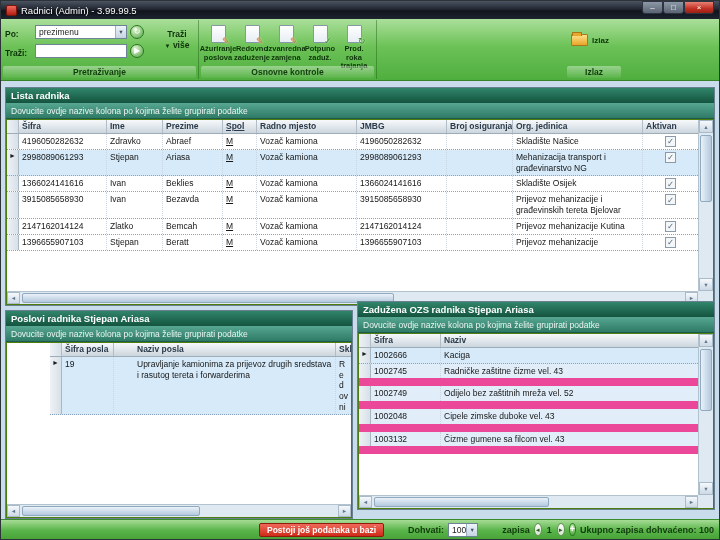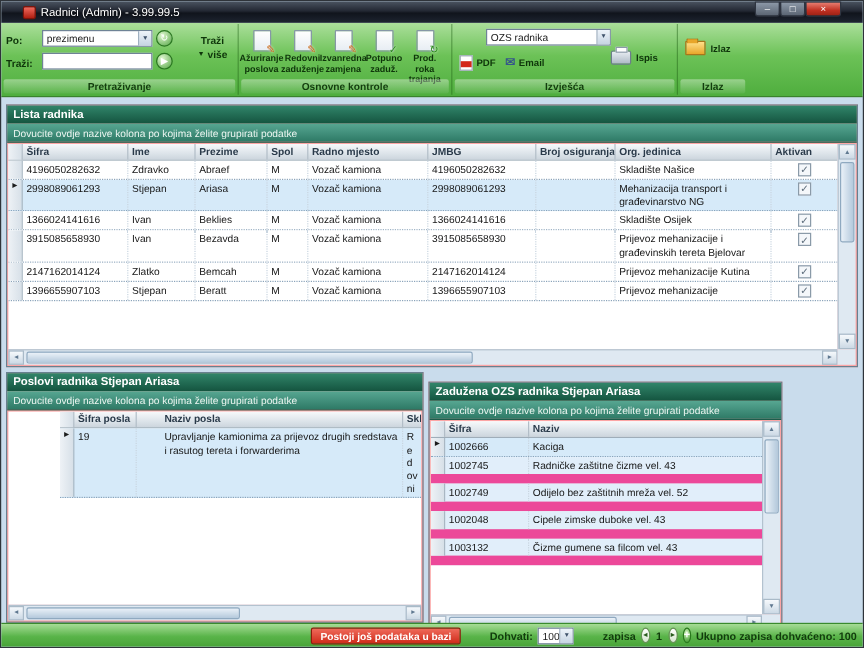--- a/index.html
+++ b/index.html
@@ -1,20 +1,20 @@
 <!DOCTYPE html>
 <html><head>
 <meta charset="utf-8">
 <style>
   html,body{margin:0;padding:0;background:#8d9aa8;}
   *{box-sizing:border-box;}
   .window{position:relative;width:720px;height:540px;background:#c9dcec;font-family:"Liberation Sans",sans-serif;border:1px solid #2e3339;overflow:hidden;}
 
   
-  .titlebar{position:absolute;left:0;top:0;right:0;height:18px;background:linear-gradient(#4b5461 0%,#232833 45%,#10141c 55%,#1d2430 100%);display:flex;align-items:center;padding:0 18px;gap:4px;z-index:30;}
+  .titlebar{position:absolute;left:0;top:0;right:0;height:18px;background:linear-gradient(#4b5461 0%,#232833 45%,#10141c 55%,#1d2430 100%);display:flex;align-items:center;padding:0 5px;gap:4px;z-index:30;}
   .appicon{width:11px;height:11px;border-radius:2px;background:linear-gradient(#f26a5e,#b01f12);border:1px solid #7e150b;flex:0 0 auto;}
   .wtitle{color:#fff;font-size:9.5px;text-shadow:0 1px 2px #000;flex:1;white-space:nowrap;overflow:hidden;}
   .winbtns{display:flex;height:13px;margin-top:-5px;}
   .wbtn{width:21px;display:flex;align-items:center;justify-content:center;background:linear-gradient(#8d99a8,#5a6472);border:1px solid #2e3440;border-radius:0 0 3px 3px;color:#fff;font-size:8px;line-height:1;cursor:pointer;}
   .wbtn.close{width:30px;background:linear-gradient(#e98073,#c03022 60%,#9c2114);}
 
   
   .ribbon{position:absolute;left:0;top:18px;right:0;height:62px;background:linear-gradient(#abdf9b,#6cc257 45%,#4fae3e);border-bottom:1px solid #39822c;z-index:20;}
   .rgroup{position:absolute;top:1px;bottom:1px;border-right:1px solid rgba(30,95,20,.45);}
   .grouplabel{position:absolute;left:2px;right:2px;bottom:1px;height:12px;background:linear-gradient(rgba(255,255,255,.38),rgba(255,255,255,.06));border-radius:2px;font-size:8.5px;font-weight:bold;color:#123c0d;display:flex;align-items:center;justify-content:center;white-space:nowrap;overflow:hidden;}
@@ -46,45 +46,45 @@
   .printbtn{position:absolute;left:132px;top:22px;display:flex;align-items:center;gap:4px;cursor:pointer;}
   .printer-icon{width:17px;height:12px;background:linear-gradient(#e8edf2,#aebac6);border:1px solid #6d7d8c;border-radius:2px;position:relative;}
   .printer-icon .paper{position:absolute;left:3px;top:-4px;width:10px;height:5px;background:#fff;border:1px solid #8a99a8;}
   .printlabel{font-size:8px;font-weight:bold;color:#0e350a;}
   .exitbtn{position:absolute;left:6px;top:14px;display:flex;align-items:center;gap:4px;cursor:pointer;}
   .folder-icon{width:17px;height:12px;background:linear-gradient(#ffe08a,#e8a62a);border:1px solid #a9761a;border-radius:1px;position:relative;}
   .folder-icon::before{content:"";position:absolute;left:0;top:-3px;width:8px;height:3px;background:#e8a62a;border:1px solid #a9761a;border-bottom:none;border-radius:1px 1px 0 0;}
   .exitlabel{font-size:8px;font-weight:bold;color:#0e350a;}
 
   
-  .panel{position:absolute;background:#fca5a5;border:1px solid #68808f;}
+  .panel{position:absolute;background:#4d7c0f;border:1px solid #68808f;}
   .panel-workers{left:4px;top:86px;width:710px;height:219px;}
   .panel-jobs{left:4px;top:309px;width:348px;height:209px;}
-  .panel-ozs{left:356px;top:317px;width:295px;height:209px;}
+  .panel-ozs{left:356px;top:300px;width:358px;height:209px;}
   .panel-title{height:15px;background:linear-gradient(#2f english 0,#000 0);background:linear-gradient(#31856a,#14543f);color:#fff;font-size:9.5px;font-weight:bold;padding:0 5px;display:flex;align-items:center;white-space:nowrap;overflow:hidden;}
   .panel-hint{height:16px;background:linear-gradient(#57a792,#2e7a66);color:#ecf6f1;font-size:8.5px;padding:0 5px;display:flex;align-items:center;border-bottom:1px solid #1d5c4b;white-space:nowrap;overflow:hidden;}
   .gridwrap{position:absolute;left:1px;top:32px;bottom:14px;overflow:hidden;background:#fff;}
   .panel-workers .gridwrap{right:16px;}
   .panel-jobs .gridwrap{right:1px;padding-left:43px;}
   .panel-ozs .gridwrap{right:16px;}
 
   .ghead{display:flex;height:14px;background:linear-gradient(#f7f9fb,#dde4ea 60%,#ccd5dd);border-bottom:1px solid #9fadb9;}
   .hc{font-size:8.5px;font-weight:bold;color:#2a3a4a;padding:1px 3px;border-right:1px solid #b2bdc7;overflow:hidden;white-space:nowrap;}
   .hc.gut{background:linear-gradient(90deg,#eef2f6,#d7e0e8);padding:0;}
   .trow{display:flex;align-items:stretch;border-bottom:1px dotted #8aa3ba;background:#fff;cursor:default;}
   .tc{font-size:8.5px;color:#161616;padding:2px 3px;border-right:1px dotted #c9d5e0;overflow:hidden;line-height:1.25;word-wrap:break-word;}
   .tc.gut{background:linear-gradient(90deg,#eef2f6,#d7e0e8);border-right:1px solid #a9b7c3;padding:2px 0;display:flex;justify-content:center;align-items:flex-start;font-size:7px;color:#1c1c1c;}
   .trow.sel{background:#d6eaf9;}
   .trow.tint{background:#e1eefa;border-bottom:8px solid #ec4899;}
   .cb{width:11px;height:11px;border:1px solid #8a9aa8;background:#f4f7fa;display:inline-flex;align-items:center;justify-content:center;font-size:8.5px;line-height:1;color:#5f6f7d;margin:0 auto;}
   .tc.center{text-align:center;}
 
   
   .mw0{width:12px;flex:0 0 12px;} .mw1{width:88px;flex:0 0 88px;} .mw2{width:56px;flex:0 0 56px;}
-  .mw3{width:60px;flex:0 0 60px;} .mw4{width:34px;flex:0 0 34px;} .mw5{width:100px;flex:0 0 100px;}
+  .mw3{width:60px;flex:0 0 60px;} .mw4{width:34px;flex:0 0 34px;text-decoration:underline;} .mw5{width:100px;flex:0 0 100px;}
   .mw6{width:90px;flex:0 0 90px;} .mw7{width:66px;flex:0 0 66px;} .mw8{width:130px;flex:0 0 130px;}
   .mw9{flex:1;border-right:none;}
   
   .jw0{width:12px;flex:0 0 12px;} .jw1{width:52px;flex:0 0 52px;} .jw2{width:202px;flex:0 0 202px;margin-left:20px;} .jw3{flex:1;border-right:none;}
   
   .ow0{width:12px;flex:0 0 12px;} .ow1{width:70px;flex:0 0 70px;} .ow2{flex:1;border-right:none;}
 
   
   .vscroll{position:absolute;top:32px;right:1px;bottom:14px;width:15px;background:#dfe9f2;border-left:1px solid #b3c2cf;display:flex;flex-direction:column;}
   .hscroll{position:absolute;left:1px;bottom:1px;height:13px;background:#dfe9f2;border-top:1px solid #b3c2cf;display:flex;}
@@ -160,21 +160,21 @@
         <div class="rbtn">
           <div class="doc-icon">
               <span class="doc-adorn">✎</span>
             </div>
           <div class="rbtn-label">Ažuriranje poslova</div>
         </div>
         <div class="rbtn">
           <div class="doc-icon">
               <span class="doc-adorn">✎</span>
             </div>
-          <div class="rbtn-label">Redovni zaduženje</div>
+          <div class="rbtn-label">Redovno zaduženje</div>
         </div>
         <div class="rbtn">
           <div class="doc-icon">
               <span class="doc-adorn">✎</span>
             </div>
           <div class="rbtn-label">Izvanredna zamjena</div>
         </div>
         <div class="rbtn">
           <div class="doc-icon">
               <span class="doc-adorn green">✓</span>
@@ -184,45 +184,20 @@
         <div class="rbtn">
           <div class="doc-icon">
               <span class="doc-adorn green">↻</span>
             </div>
           <div class="rbtn-label">Prod. roka trajanja</div>
         </div>
       </div>
       <div class="grouplabel">Osnovne kontrole</div>
     </div>
 
-    <div class="rgroup rg-reports">
-      <div class="rselect reports-select">
-        <span>OZS radnika</span>
-        <span class="selarrow">▼</span>
-      </div>
-      <div class="repbtns">
-        <div class="repbtn">
-          <div class="file-icon">
-              <div class="band"></div>
-            </div>
-          <span>PDF</span>
-        </div>
-        <div class="repbtn">
-          <span class="mail-glyph">✉</span>
-          <span>Email</span>
-        </div>
-      </div>
-      <div class="printbtn">
-        <div class="printer-icon">
-            <div class="paper"></div>
-          </div>
-        <span class="printlabel">Ispis</span>
-      </div>
-      <div class="grouplabel">Izvješća</div>
-    </div>
 
     <div class="rgroup rg-exit">
       <div class="exitbtn">
         <div class="folder-icon"></div>
         <span class="exitlabel">Izlaz</span>
       </div>
       <div class="grouplabel">Izlaz</div>
     </div>
   </div>
 

